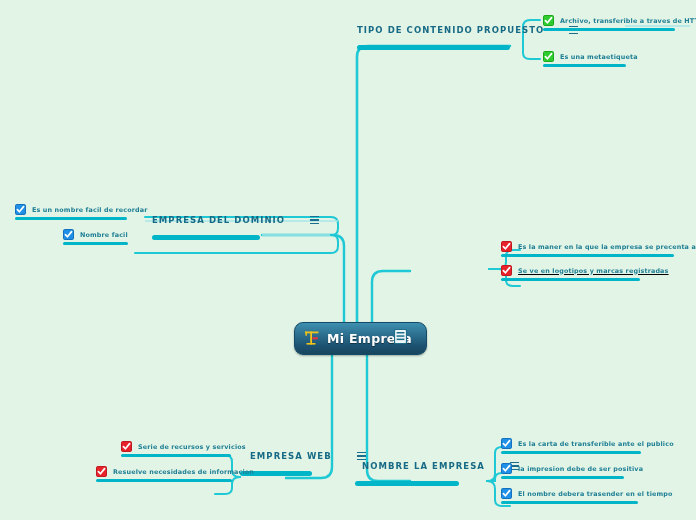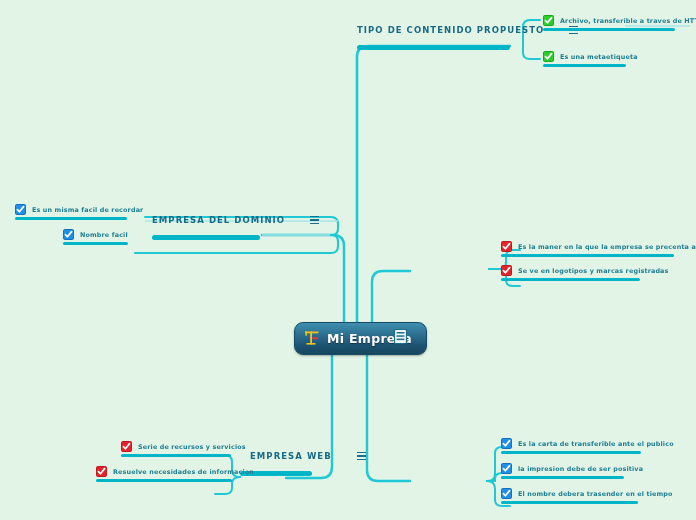--- a/index.html
+++ b/index.html
@@ -247,21 +247,21 @@
   </div>
 
   <div class="leaf" style="left:13px; top:203px;">
     <div class="leaf-row">
       <span class="cb">
         <svg width="11" height="11" viewBox="0 0 11 11" xmlns="http://www.w3.org/2000/svg">
           <rect x="0.5" y="0.5" width="10" height="10" rx="1.2" fill="#1f8fe8" stroke="#1571bd" stroke-width="1"></rect>
           <path d="M2.4 5.6 L4.4 7.8 L8.6 2.6" stroke="#ffffff" stroke-width="1.7" fill="none" stroke-linecap="round" stroke-linejoin="round"></path>
         </svg>
       </span>
-      <span class="leaf-label">Es un misma facil de recordar</span>
+      <span class="leaf-label">Es un nombre facil de recordar</span>
     </div>
     <div class="leaf-bar" style="width:112px; margin-left:2px;"></div>
   </div>
 
   <div class="leaf" style="left:61px; top:228px;">
     <div class="leaf-row">
       <span class="cb">
         <svg width="11" height="11" viewBox="0 0 11 11" xmlns="http://www.w3.org/2000/svg">
           <rect x="0.5" y="0.5" width="10" height="10" rx="1.2" fill="#1f8fe8" stroke="#1571bd" stroke-width="1"></rect>
           <path d="M2.4 5.6 L4.4 7.8 L8.6 2.6" stroke="#ffffff" stroke-width="1.7" fill="none" stroke-linecap="round" stroke-linejoin="round"></path>
@@ -279,21 +279,21 @@
         <svg width="11" height="11" viewBox="0 0 11 11" xmlns="http://www.w3.org/2000/svg">
           <rect x="0.5" y="0.5" width="10" height="10" rx="1.2" fill="#e8222b" stroke="#bd1a22" stroke-width="1"></rect>
           <path d="M2.4 5.6 L4.4 7.8 L8.6 2.6" stroke="#ffffff" stroke-width="1.7" fill="none" stroke-linecap="round" stroke-linejoin="round"></path>
         </svg>
       </span>
       <span class="leaf-label">Es la maner en la que la empresa se precenta asi misma</span>
     </div>
     <div class="leaf-bar" style="width:173px; margin-left:2px;"></div>
   </div>
 
-  <div class="leaf" style="left:499px; top:264px;">
+  <div class="leaf" style="left:499px; top:264px;text-decoration:underline;">
     <div class="leaf-row">
       <span class="cb">
         <svg width="11" height="11" viewBox="0 0 11 11" xmlns="http://www.w3.org/2000/svg">
           <rect x="0.5" y="0.5" width="10" height="10" rx="1.2" fill="#e8222b" stroke="#bd1a22" stroke-width="1"></rect>
           <path d="M2.4 5.6 L4.4 7.8 L8.6 2.6" stroke="#ffffff" stroke-width="1.7" fill="none" stroke-linecap="round" stroke-linejoin="round"></path>
         </svg>
       </span>
       <span class="leaf-label">Se ve en logotipos y marcas registradas</span>
     </div>
     <div class="leaf-bar" style="width:139px; margin-left:2px;"></div>
@@ -330,20 +330,31 @@
         <svg width="11" height="11" viewBox="0 0 11 11" xmlns="http://www.w3.org/2000/svg">
           <rect x="0.5" y="0.5" width="10" height="10" rx="1.2" fill="#e8222b" stroke="#bd1a22" stroke-width="1"></rect>
           <path d="M2.4 5.6 L4.4 7.8 L8.6 2.6" stroke="#ffffff" stroke-width="1.7" fill="none" stroke-linecap="round" stroke-linejoin="round"></path>
         </svg>
       </span>
       <span class="leaf-label">Resuelve necesidades de informacion</span>
     </div>
     <div class="leaf-bar" style="width:136px; margin-left:2px;"></div>
   </div>
 
+  <div class="branch" style="left:362px; top:461px;">
+    <div class="branch-row">
+      <span class="branch-label">NOMBRE LA EMPRESA</span>
+      <span class="branch-menu">
+          <i></i>
+          <i></i>
+          <i></i>
+        </span>
+    </div>
+    <div class="branch-bar" style="width:104px; margin-left:-7px;"></div>
+  </div>
 
   <div class="leaf" style="left:499px; top:437px;">
     <div class="leaf-row">
       <span class="cb">
         <svg width="11" height="11" viewBox="0 0 11 11" xmlns="http://www.w3.org/2000/svg">
           <rect x="0.5" y="0.5" width="10" height="10" rx="1.2" fill="#1f8fe8" stroke="#1571bd" stroke-width="1"></rect>
           <path d="M2.4 5.6 L4.4 7.8 L8.6 2.6" stroke="#ffffff" stroke-width="1.7" fill="none" stroke-linecap="round" stroke-linejoin="round"></path>
         </svg>
       </span>
       <span class="leaf-label">Es la carta de transferible ante el publico</span>

